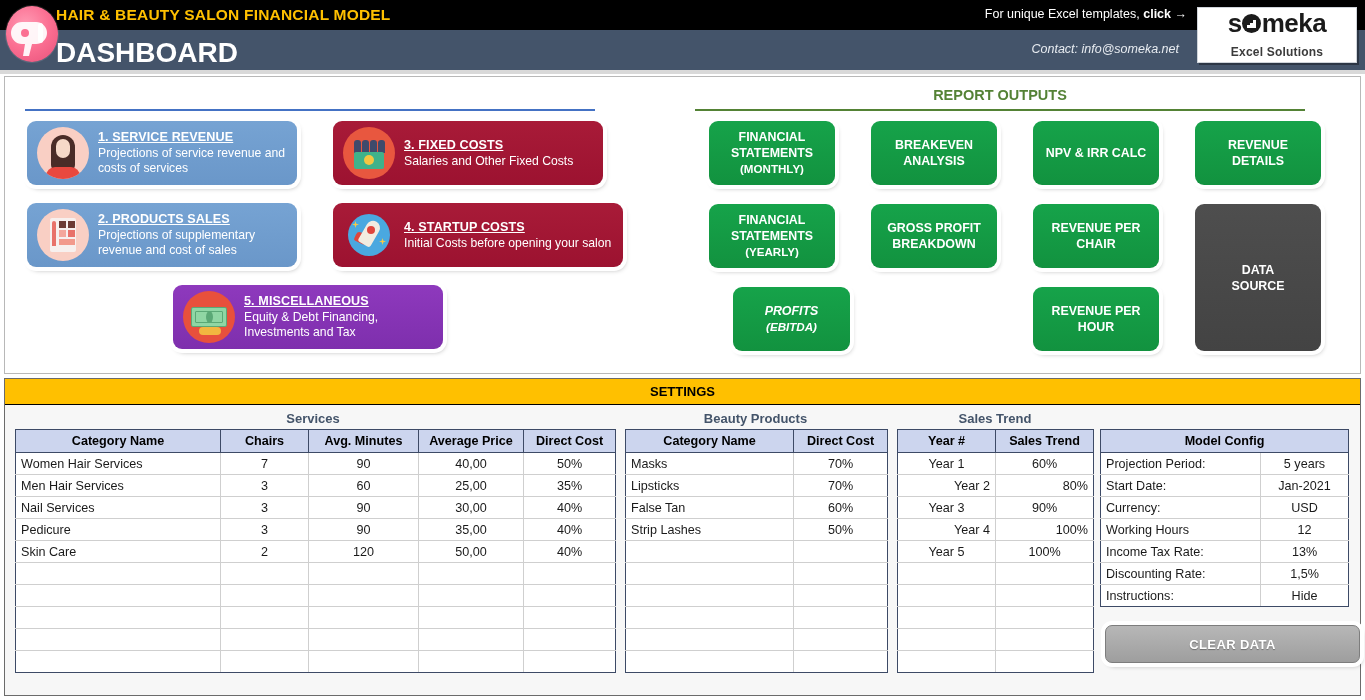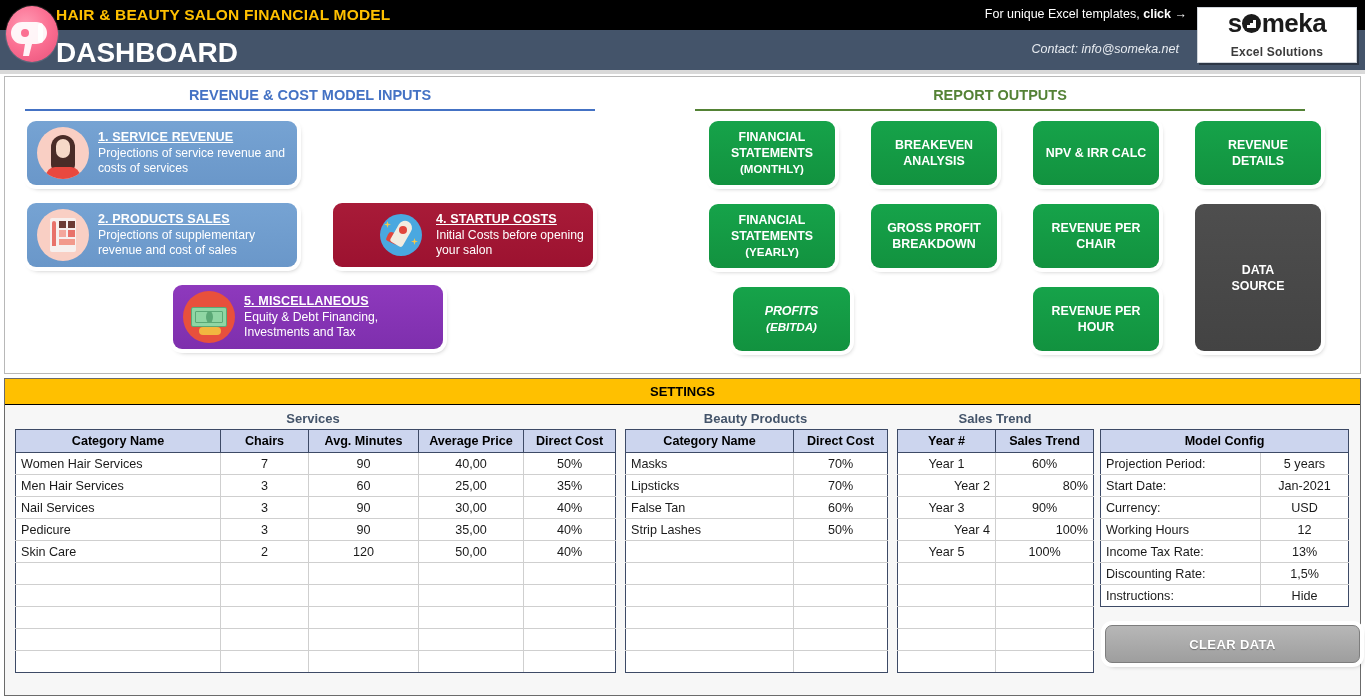--- a/index.html
+++ b/index.html
@@ -231,21 +231,20 @@
           <span class="someka-o"></span>
           <span>meka</span>
       </div>
       <div class="someka-tag">Excel Solutions</div>
     </div>
     <div class="hdr-rule"></div>
   </div>
 
   <div class="panel">
 
-    <div class="sect-title" style="left:20px; top:10px; width:570px; color:#4472c4;">REVENUE &amp; COST MODEL INPUTS</div>
     <div class="sect-rule" style="left:20px; top:32px; width:570px; background:#4472c4;"></div>
 
     <div class="tile tile-blue" style="left:22px; top:44px; width:270px; height:64px;">
       <div class="tico ic-circle-pink">
         <div class="woman-hair"></div>
           <div class="woman-face"></div>
           <div class="woman-body"></div>
       </div>
       <div class="ttext">
         <span class="thead">1. SERVICE REVENUE</span>
@@ -262,22 +261,36 @@
         <div class="prod-g3"></div>
           <div class="prod-g4"></div>
           <div class="prod-g5"></div>
       </div>
       <div class="ttext">
         <span class="thead">2. PRODUCTS SALES</span>
         <span class="tdesc">Projections of supplementary revenue and cost of sales</span>
       </div>
     </div>
 
-
-    <div class="tile tile-red" style="left:328px; top:126px; width:260px; height:64px;padding-left:32px;">
+    <div class="tile tile-red" style="left:328px; top:44px; width:270px; height:64px;">
+      <div class="tico ic-circle-orange">
+        <div class="fx-p1"></div>
+          <div class="fx-p2"></div>
+          <div class="fx-p3"></div>
+          <div class="fx-p4"></div>
+        <div class="fx-bill"></div>
+          <div class="fx-coin"></div>
+      </div>
+      <div class="ttext">
+        <span class="thead">3. FIXED COSTS</span>
+        <span class="tdesc">Salaries and Other Fixed Costs</span>
+      </div>
+    </div>
+
+    <div class="tile tile-red" style="left:328px; top:126px; width:290px; height:64px;">
       <div class="tico">
         <div class="rk-globe"></div>
           <div class="rk-fin1"></div>
         <div class="rk-body"></div>
           <div class="rk-win"></div>
         <div class="rk-star1"></div>
           <div class="rk-star2"></div>
       </div>
       <div class="ttext">
         <span class="thead">4. STARTUP COSTS</span>

